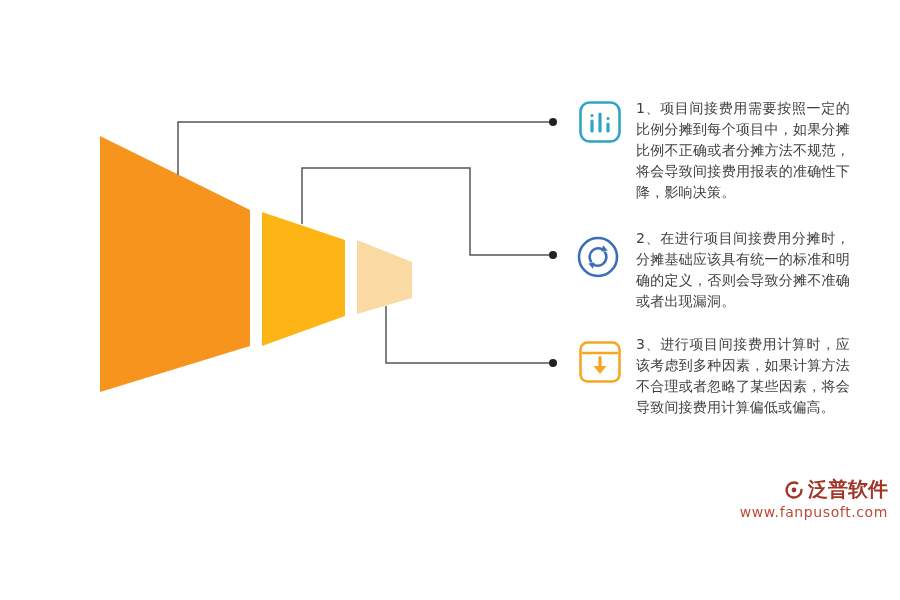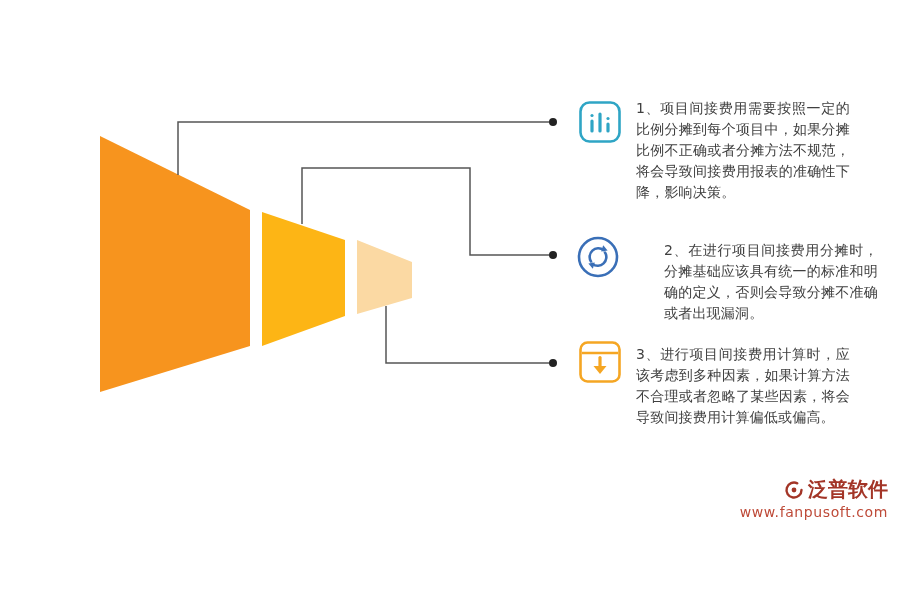--- a/index.html
+++ b/index.html
@@ -88,31 +88,31 @@
 
   <div class="icon-box" style="left: 576px; top: 235px; color: rgb(58, 111, 183);">
     <svg viewBox="0 0 44 44">
       <circle cx="22" cy="22" r="19" fill="none" stroke="currentColor" stroke-width="2.6"></circle>
       <path d="M15 26.5a8.6 8.6 0 0 1 1.4-10.9 8.6 8.6 0 0 1 11.2-.6" fill="none" stroke="currentColor" stroke-width="2.6" stroke-linecap="round"></path>
       <polygon points="27.2,10.2 31.6,15.6 25.2,16.6" fill="currentColor"></polygon>
       <path d="M29 17.5a8.6 8.6 0 0 1-1.4 10.9 8.6 8.6 0 0 1-11.2.6" fill="none" stroke="currentColor" stroke-width="2.6" stroke-linecap="round"></path>
       <polygon points="16.8,33.8 12.4,28.4 18.8,27.4" fill="currentColor"></polygon>
     </svg>
   </div>
-  <div class="item-text" style="top:240px;margin-left:28px;">2、在进行项目间接费用分摊时，分摊基础应该具有统一的标准和明确的定义，否则会导致分摊不准确或者出现漏洞。</div>
+  <div class="item-text" style="top:228px;">2、在进行项目间接费用分摊时，分摊基础应该具有统一的标准和明确的定义，否则会导致分摊不准确或者出现漏洞。</div>
 
   <div class="icon-box" style="left: 578px; top: 340px; color: rgb(245, 166, 35);">
     <svg viewBox="0 0 44 44">
       <rect x="2.5" y="2.5" width="39" height="39" rx="7" fill="none" stroke="currentColor" stroke-width="2.6"></rect>
       <line x1="4" y1="13" x2="40" y2="13" stroke="currentColor" stroke-width="2.6"></line>
       <line x1="22" y1="17.5" x2="22" y2="27" stroke="currentColor" stroke-width="3.2" stroke-linecap="round"></line>
       <polygon points="15.5,26 28.5,26 22,34" fill="currentColor"></polygon>
     </svg>
   </div>
-  <div class="item-text" style="top:344px;">3、进行项目间接费用计算时，应该考虑到多种因素，如果计算方法不合理或者忽略了某些因素，将会导致间接费用计算偏低或偏高。</div>
+  <div class="item-text" style="top:334px;">3、进行项目间接费用计算时，应该考虑到多种因素，如果计算方法不合理或者忽略了某些因素，将会导致间接费用计算偏低或偏高。</div>
 
   <div id="footer-brand">
     <div id="brand-row">
       <span style="width: 20px; height: 20px; display: inline-block; color: rgb(163, 53, 39);">
         <svg viewBox="0 0 20 20" style="display:block;width:100%;height:100%;">
           <path d="M17.5 10a7.5 7.5 0 1 1-4.2-6.7" fill="none" stroke="currentColor" stroke-width="2.4" stroke-linecap="round"></path>
           <circle cx="10" cy="10" r="2.4" fill="currentColor"></circle>
         </svg>
       </span>
       <span id="brand-name" style="color: rgb(163, 53, 39);">泛普软件</span>

